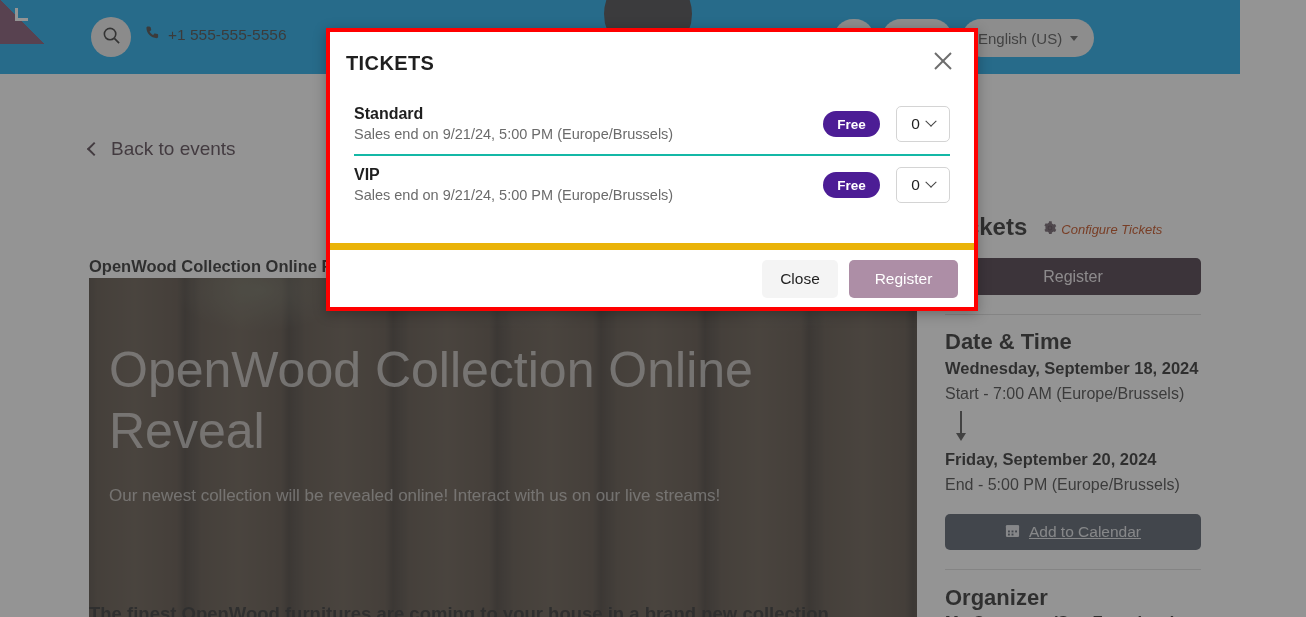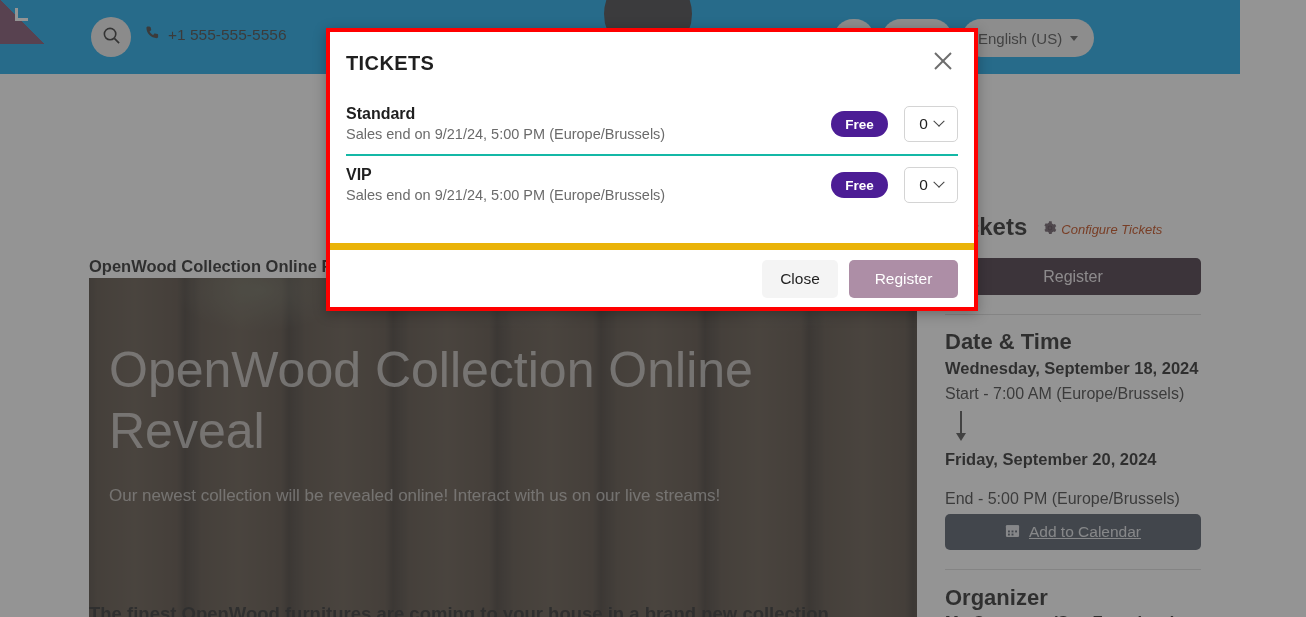--- a/index.html
+++ b/index.html
@@ -201,21 +201,21 @@
   .modal-title {
     font-size: 20px; font-weight: bold; letter-spacing: .4px; color: #1f1f1f;
   }
   .modal-close {
     position: absolute; right: 18px; top: 18px;
     width: 26px; height: 26px;
     display: flex; align-items: center; justify-content: center;
   }
   .modal-close svg { stroke: #6d6d6d; }
 
-  .modal-body { flex: 1 1 auto; padding: 0 16px; }
+  .modal-body { flex: 1 1 auto; padding: 0 24px; }
   .ticket-row {
     display: flex; align-items: center;
     height: 60px;
   }
   .ticket-row + .ticket-row { border-top: 2px solid #14b8a6; }
   .ticket-info { flex: 1 1 auto; }
   .ticket-name { font-size: 16px; font-weight: bold; color: #1f1f1f; line-height: 21px; }
   .ticket-sub { font-size: 14.5px; color: #6b6b6b; line-height: 21px; }
   .badge-free {
     width: 57px; height: 26px; border-radius: 13px;
@@ -291,20 +291,24 @@
 
     <div class="lang-select">
       <span>English (US)</span>
       <span class="caret-dn"></span>
     </div>
 
   </div>
 
   <div class="page-body">
 
+    <div class="back-link">
+      <span class="chev-left"></span>
+      <span>Back to events</span>
+    </div>
 
     <div class="event-title">OpenWood Collection Online Reveal</div>
 
     <div class="event-nav">
       <span>Introduction</span><span>Talks</span><span>Talk Proposals</span><span>Location</span><span class="active">Register</span>
     </div>
 
     <div class="hero">
       <div class="hero-inner">
         <div class="hero-title">OpenWood Collection Online Reveal</div>
@@ -331,21 +335,21 @@
       <span>Register</span>
     </div>
 
     <div class="side-rule" style="top:240px"></div>
 
     <div class="side-block side-h3" style="top:255px">Date &amp; Time</div>
     <div class="side-block side-strong" style="top:285px">Wednesday, September 18, 2024</div>
     <div class="side-block side-text" style="top:311px">Start - 7:00 AM (Europe/Brussels)</div>
     <div class="arrow-dn"></div>
     <div class="side-block side-strong" style="top:376px">Friday, September 20, 2024</div>
-    <div class="side-block side-text" style="top:416px">End - 5:00 PM (Europe/Brussels)</div>
+    <div class="side-block side-text" style="top:402px">End - 5:00 PM (Europe/Brussels)</div>
 
     <div class="add-cal">
       <span>
         <svg width="15" height="15" viewBox="0 0 16 16" fill="#dfe2e6">
           <rect x="1" y="2.5" width="14" height="12.5" rx="1.3"></rect>
           <rect x="1" y="2.5" width="14" height="3.6" rx="1.3" fill="#dfe2e6"></rect>
           <rect x="3.2" y="8" width="2" height="2" fill="#4b5360"></rect>
           <rect x="7" y="8" width="2" height="2" fill="#4b5360"></rect>
           <rect x="10.8" y="8" width="2" height="2" fill="#4b5360"></rect>
           <rect x="3.2" y="11.3" width="2" height="2" fill="#4b5360"></rect>

